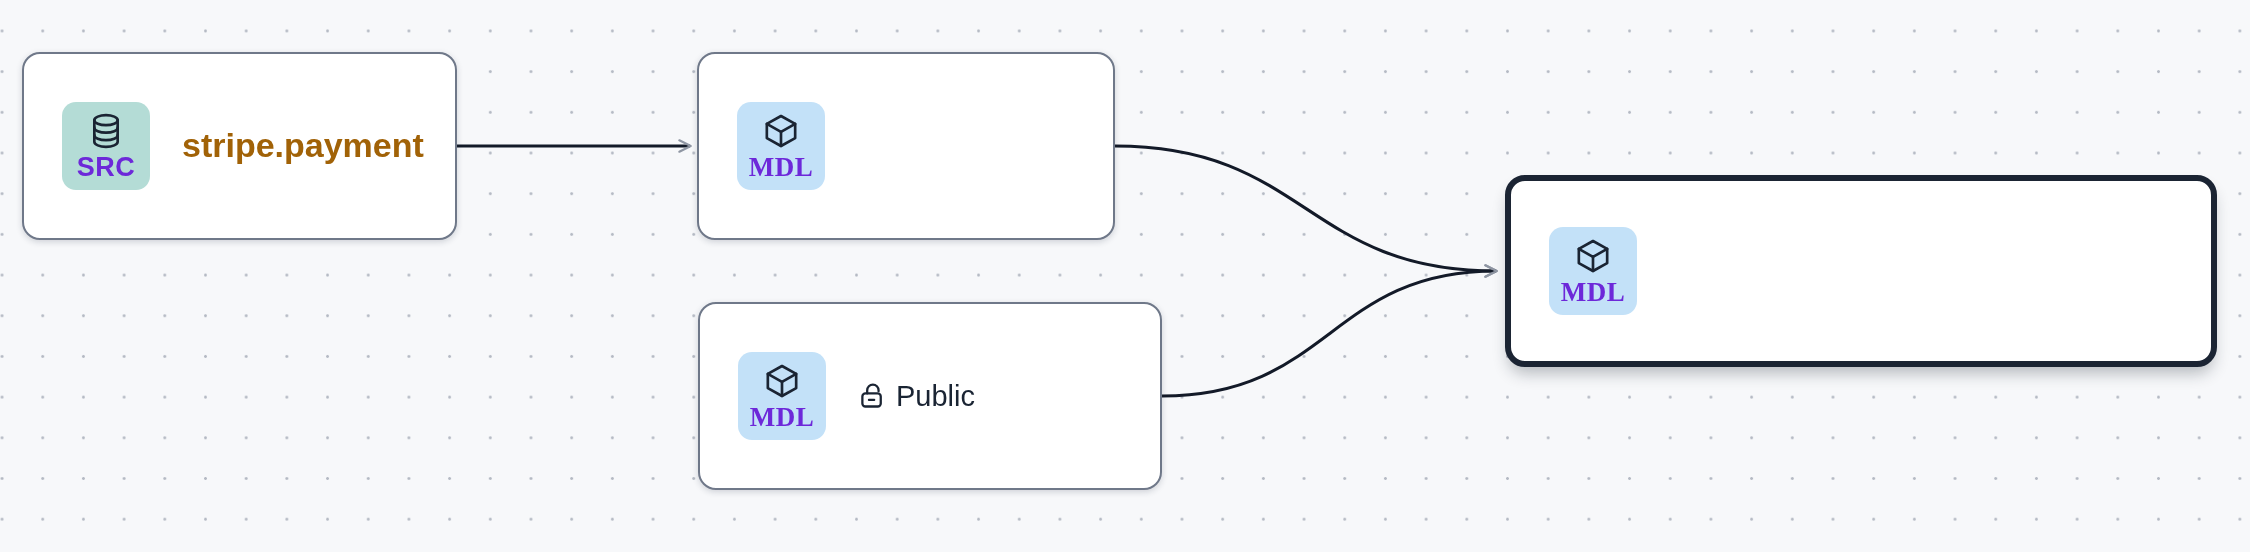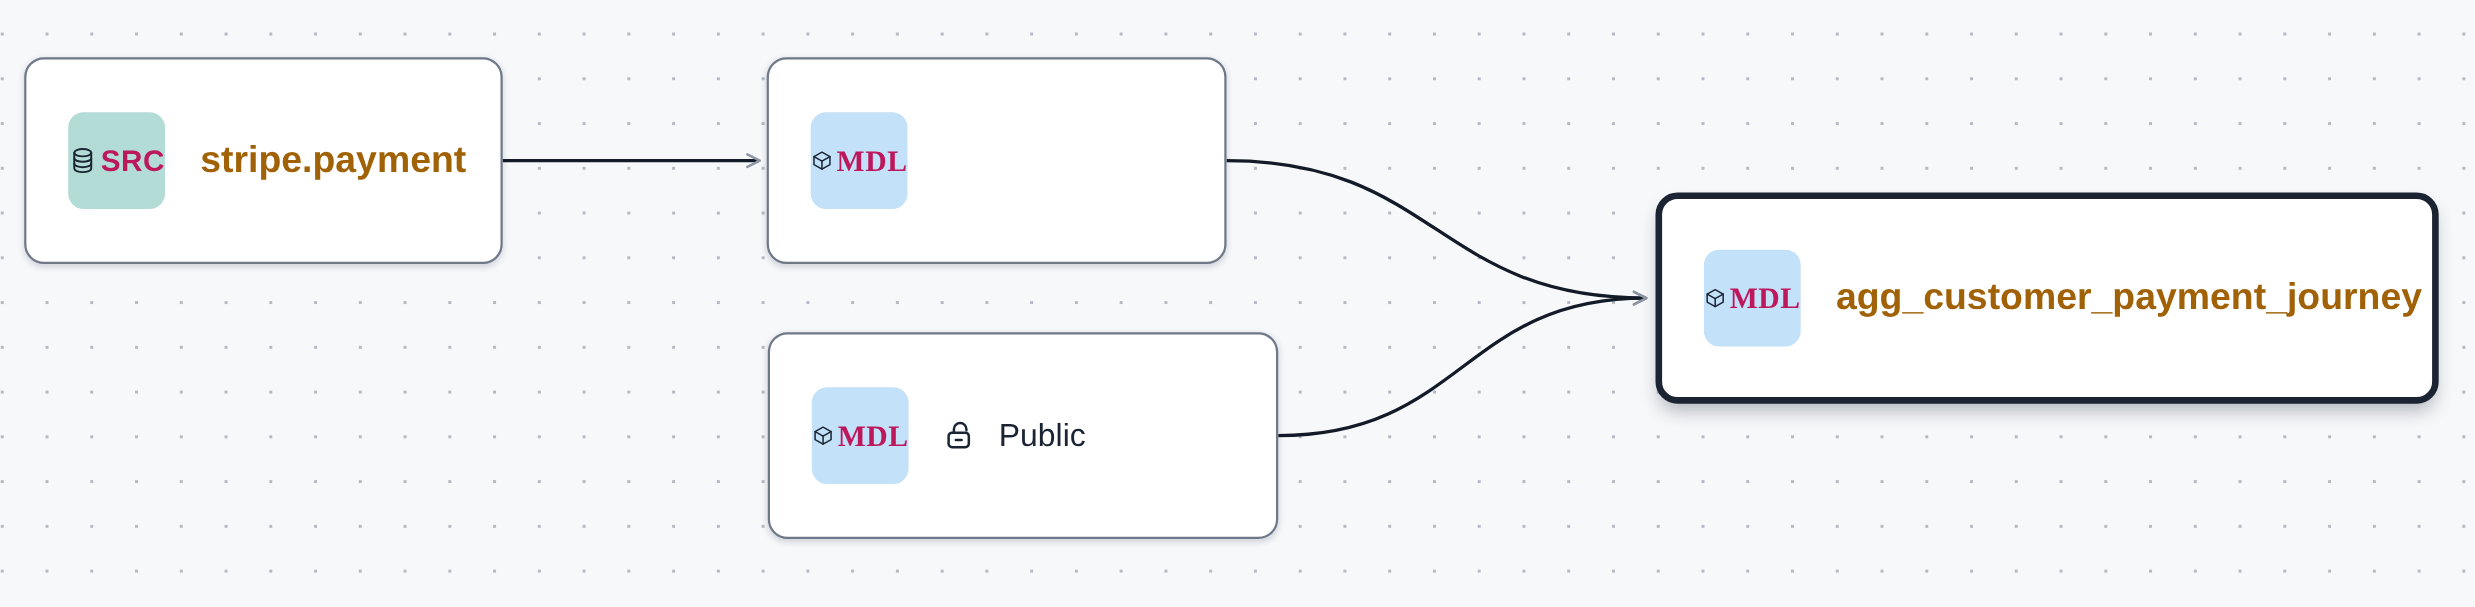--- a/index.html
+++ b/index.html
@@ -52,24 +52,25 @@
   .node-stg    { left: 697px;  top: 52px;  width: 418px; height: 188px; }
   .node-fct    { left: 698px;  top: 302px; width: 464px; height: 188px; }
   .node-agg    { left: 1505px; top: 175px; width: 712px; height: 192px; }
 
   .badge {
     flex: none;
     width: 88px;
     height: 88px;
     border-radius: 14px;
     display: flex;
-    flex-direction: row;
+    flex-direction: column;
     align-items: center;
+    justify-content: center;
     gap: 3px;
-    color: #be185d;
+    color: #6d28d9;
   }
   .badge-src { background: #b4dcd6; }
   .badge-mdl { background: #c3e1f8; font-family: Liberation Serif, serif; }
   .badge svg { width: 40px; height: 40px; display: block; }
   .badge-label {
     font-size: 27px;
     font-weight: 600;
     line-height: 1;
     letter-spacing: 0.5px;
   }
@@ -82,21 +83,21 @@
   .node-label {
     font-size: 34px;
     font-weight: 600;
     line-height: 1.15;
     color: #a16207;
     white-space: nowrap;
   }
   .access-row {
     display: flex;
     align-items: center;
-    gap: 22px;
+    gap: 10px;
     color: #1a2433;
   }
   .access-row svg { width: 28px; height: 28px; display: block; }
   .access-label {
     font-size: 29px;
     font-weight: 400;
     line-height: 1;
     color: #1a2433;
   }
 </style>
@@ -165,18 +166,15 @@
 
   <div class="node node-agg selected">
     <div class="badge badge-mdl">
       <svg viewBox="0 0 48 48" fill="none" stroke="#1a2433" stroke-width="3.2" stroke-linecap="round" stroke-linejoin="round">
         <path d="M24 6 L41 15.5 V32.5 L24 42 L7 32.5 V15.5 Z"></path>
         <path d="M7 15.5 L24 25 L41 15.5"></path>
         <path d="M24 25 V42"></path>
       </svg>
       <span class="badge-label">MDL</span>
     </div>
-    <div class="node-text">
-      <div class="node-label">agg_customer_payment_journey</div>
-    </div>
   </div>
 
 </div>
 
 </body></html>

